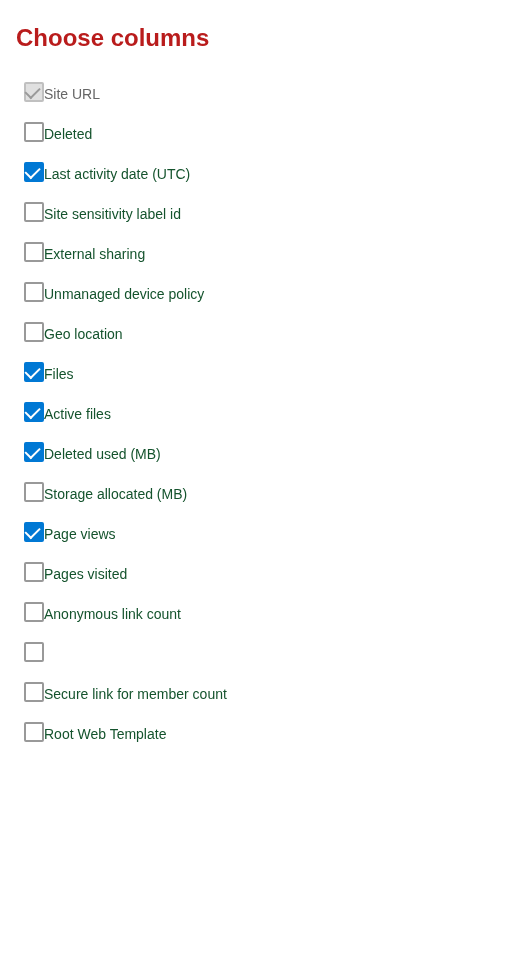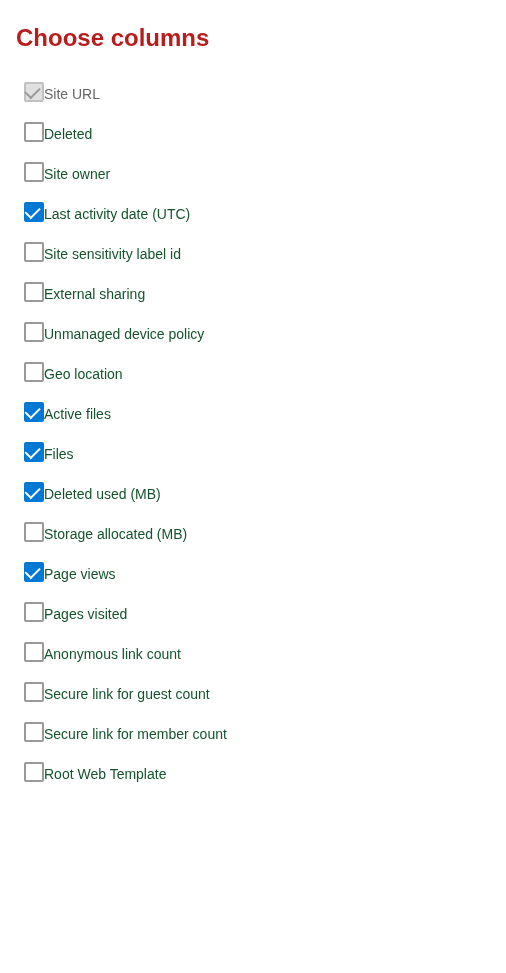--- a/index.html
+++ b/index.html
@@ -97,24 +97,20 @@
 <div class="column-list">
 <div class="column-item">
       <div class="checkbox disabled"></div>
       <span class="item-label disabled-label">Site URL</span>
     </div>
     <div class="column-item">
       <div class="checkbox"></div>
       <span class="item-label">Deleted</span>
     </div>
     <div class="column-item">
-      <div class="checkbox"></div>
-      <span class="item-label">Site owner</span>
-    </div>
-    <div class="column-item">
       <div class="checkbox checked"></div>
       <span class="item-label">Last activity date (UTC)</span>
     </div>
     <div class="column-item">
       <div class="checkbox"></div>
       <span class="item-label">Site sensitivity label id</span>
     </div>
     <div class="column-item">
       <div class="checkbox"></div>
       <span class="item-label">External sharing</span>
@@ -122,25 +118,25 @@
     <div class="column-item">
       <div class="checkbox"></div>
       <span class="item-label">Unmanaged device policy</span>
     </div>
     <div class="column-item">
       <div class="checkbox"></div>
       <span class="item-label">Geo location</span>
     </div>
     <div class="column-item">
       <div class="checkbox checked"></div>
-      <span class="item-label">Active files</span>
+      <span class="item-label">Files</span>
     </div>
     <div class="column-item">
       <div class="checkbox checked"></div>
-      <span class="item-label">Files</span>
+      <span class="item-label">Active files</span>
     </div>
     <div class="column-item">
       <div class="checkbox checked"></div>
       <span class="item-label">Deleted used (MB)</span>
     </div>
     <div class="column-item">
       <div class="checkbox"></div>
       <span class="item-label">Storage allocated (MB)</span>
     </div>
     <div class="column-item">
@@ -150,21 +146,20 @@
     <div class="column-item">
       <div class="checkbox"></div>
       <span class="item-label">Pages visited</span>
     </div>
     <div class="column-item">
       <div class="checkbox"></div>
       <span class="item-label">Anonymous link count</span>
     </div>
     <div class="column-item">
       <div class="checkbox"></div>
-      <span class="item-label">Secure link for guest count</span>
     </div>
     <div class="column-item">
       <div class="checkbox"></div>
       <span class="item-label">Secure link for member count</span>
     </div>
     <div class="column-item">
       <div class="checkbox"></div>
       <span class="item-label">Root Web Template</span>
     </div>
   </div>

